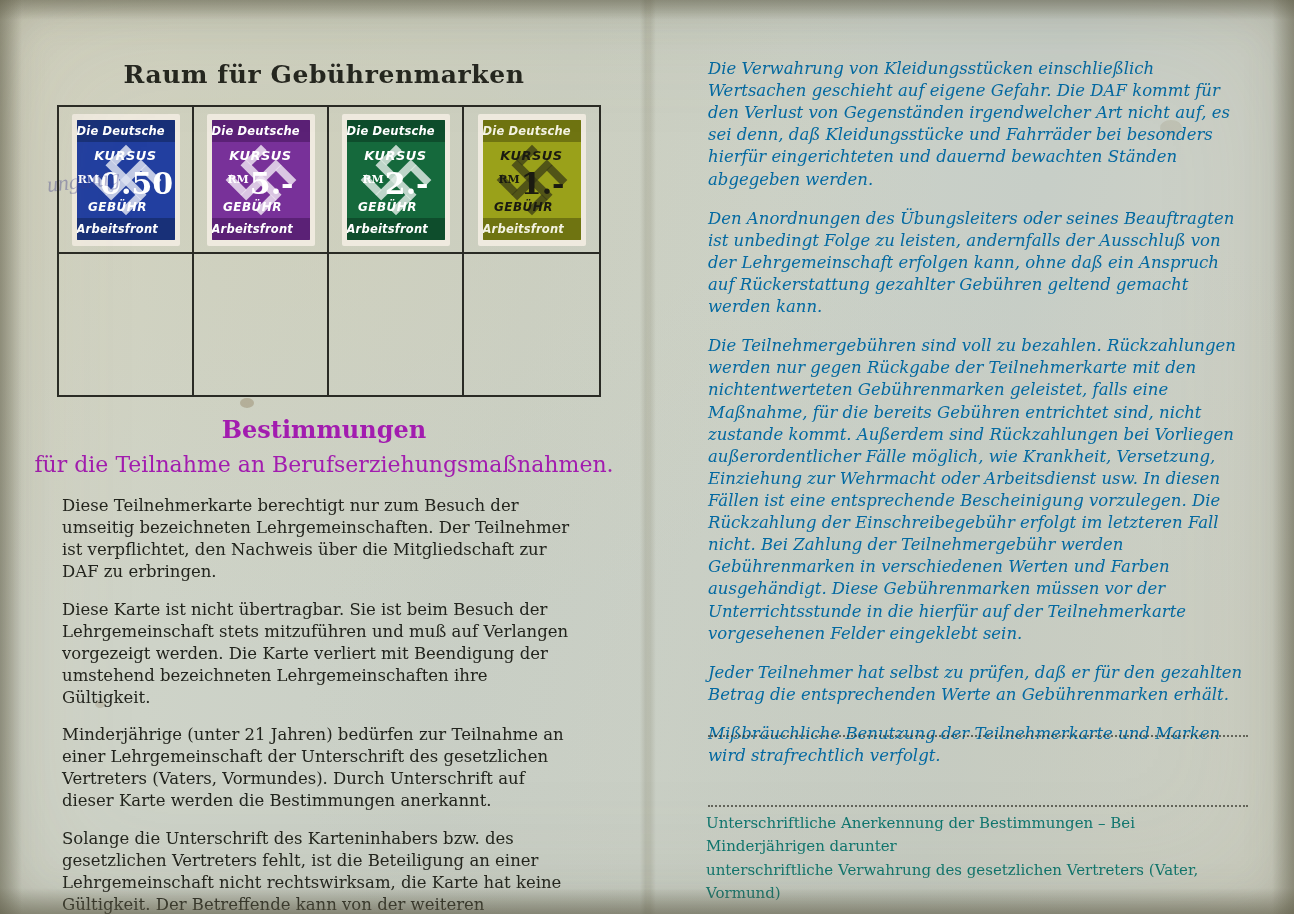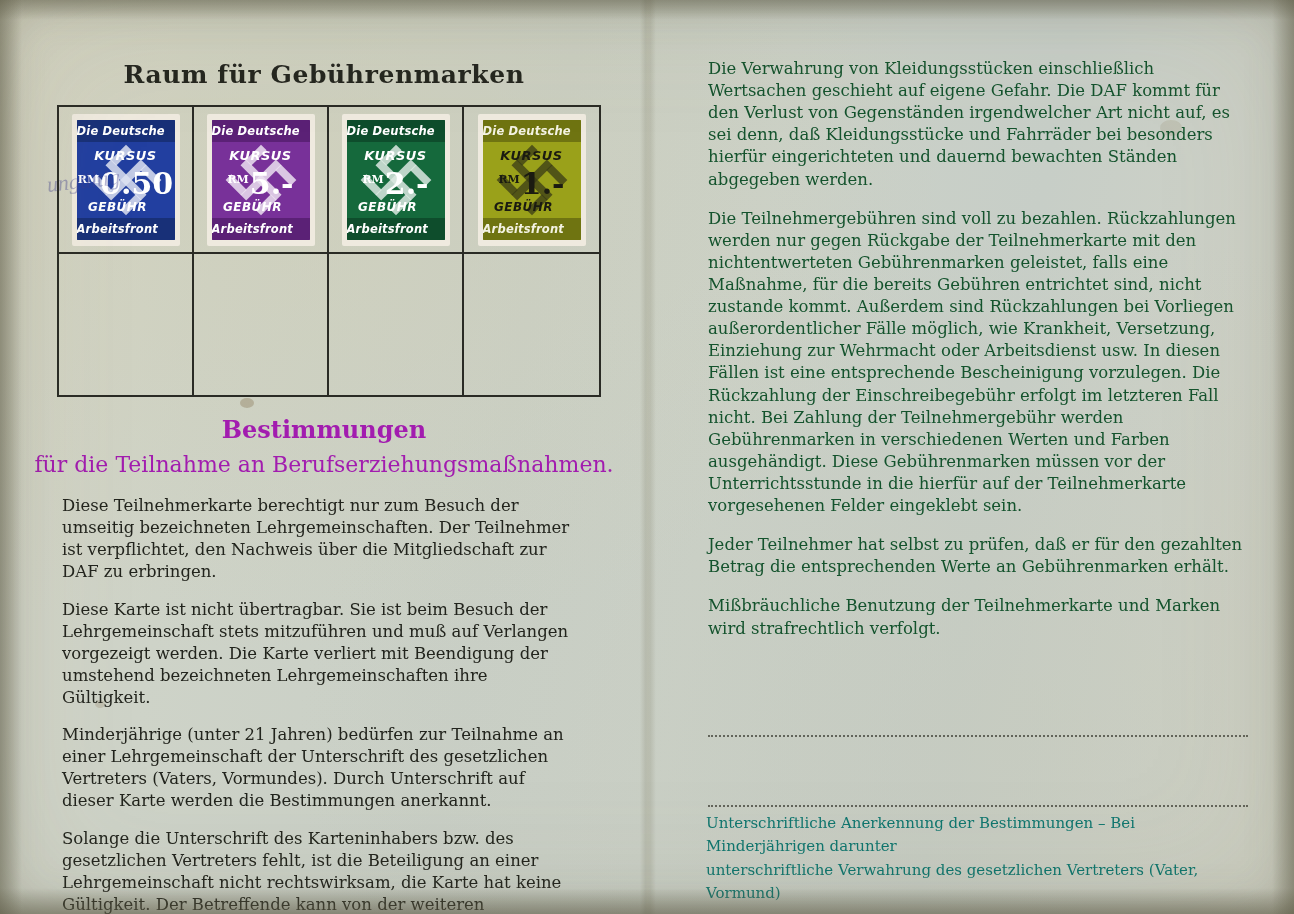--- a/index.html
+++ b/index.html
@@ -262,24 +262,25 @@
     line-height: 1.33;
     font-family: "DejaVu Serif", serif;
   }
   .body-left p { margin: 0 16px 16px 0; }
 
   .body-right {
     position: absolute;
     left: 60px;
     top: 58px;
     width: 540px;
-    color: #14532d;
+    color: #0369a1;
     font-size: 16.5px;
     line-height: 1.34;
     font-family: "DejaVu Serif", serif;
+    font-style: italic;
   }
   .body-right p { margin: 0 0 17px 0; }
 
   .sig-line {
     position: absolute;
     left: 60px;
     width: 540px;
     border-top: 2px dotted rgba(45,45,35,0.65);
   }
   #sig-line-1 { top: 735px; }
@@ -425,20 +426,21 @@
       <p>Diese Teilnehmerkarte berechtigt nur zum Besuch der umseitig bezeichneten Lehrgemeinschaften. Der Teilnehmer ist verpflichtet, den Nachweis über die Mitgliedschaft zur DAF zu erbringen.</p>
       <p>Diese Karte ist nicht übertragbar. Sie ist beim Besuch der Lehrgemeinschaft stets mitzuführen und muß auf Verlangen vorgezeigt werden. Die Karte verliert mit Beendigung der umstehend bezeichneten Lehrgemeinschaften ihre Gültigkeit.</p>
       <p>Minderjährige (unter 21 Jahren) bedürfen zur Teilnahme an einer Lehrgemeinschaft der Unterschrift des gesetzlichen Vertreters (Vaters, Vormundes). Durch Unterschrift auf dieser Karte werden die Bestimmungen anerkannt.</p>
       <p>Solange die Unterschrift des Karteninhabers bzw. des gesetzlichen Vertreters fehlt, ist die Beteiligung an einer Lehrgemeinschaft nicht rechtswirksam, die Karte hat keine Gültigkeit. Der Betreffende kann von der weiteren Teilnahme an einer Lehrgemeinschaft zurückgewiesen werden.</p>
     </div>
   </div>
 
   <div class="page-right">
     <div class="body-right">
       <p>Die Verwahrung von Kleidungsstücken einschließlich Wertsachen geschieht auf eigene Gefahr. Die DAF kommt für den Verlust von Gegenständen irgendwelcher Art nicht auf, es sei denn, daß Kleidungsstücke und Fahrräder bei besonders hierfür eingerichteten und dauernd bewachten Ständen abgegeben werden.</p>
+      <p>Den Anordnungen des Übungsleiters oder seines Beauftragten ist unbedingt Folge zu leisten, andernfalls der Ausschluß von der Lehrgemeinschaft erfolgen kann, ohne daß ein Anspruch auf Rückerstattung gezahlter Gebühren geltend gemacht werden kann.</p>
       <p>Die Teilnehmergebühren sind voll zu bezahlen. Rückzahlungen werden nur gegen Rückgabe der Teilnehmerkarte mit den nichtentwerteten Gebührenmarken geleistet, falls eine Maßnahme, für die bereits Gebühren entrichtet sind, nicht zustande kommt. Außerdem sind Rückzahlungen bei Vorliegen außerordentlicher Fälle möglich, wie Krankheit, Versetzung, Einziehung zur Wehrmacht oder Arbeitsdienst usw. In diesen Fällen ist eine entsprechende Bescheinigung vorzulegen. Die Rückzahlung der Einschreibegebühr erfolgt im letzteren Fall nicht. Bei Zahlung der Teilnehmergebühr werden Gebührenmarken in verschiedenen Werten und Farben ausgehändigt. Diese Gebührenmarken müssen vor der Unterrichtsstunde in die hierfür auf der Teilnehmerkarte vorgesehenen Felder eingeklebt sein.</p>
       <p>Jeder Teilnehmer hat selbst zu prüfen, daß er für den gezahlten Betrag die entsprechenden Werte an Gebührenmarken erhält.</p>
       <p>Mißbräuchliche Benutzung der Teilnehmerkarte und Marken wird strafrechtlich verfolgt.</p>
     </div>
 
     <div class="sig-line" id="sig-line-1"></div>
     <div class="sig-line" id="sig-line-2"></div>
 
     <div class="sig-caption">
       <div>Unterschriftliche Anerkennung der Bestimmungen – Bei Minderjährigen darunter</div>

